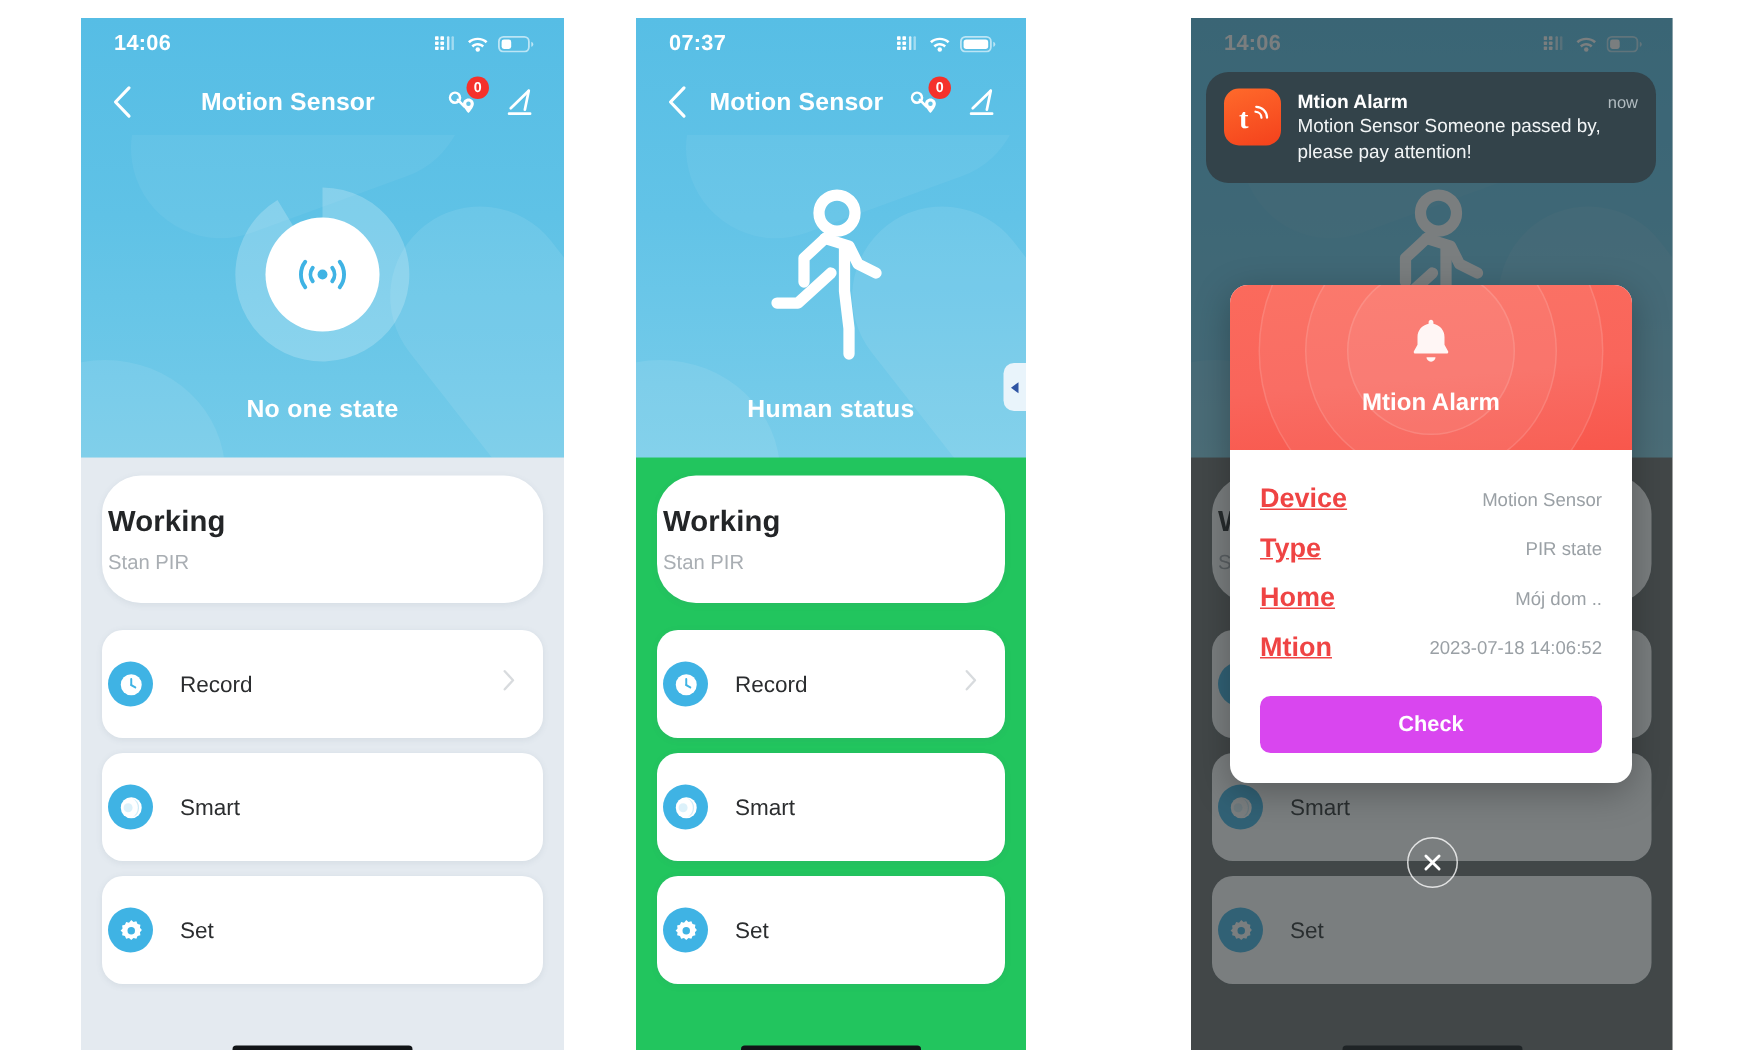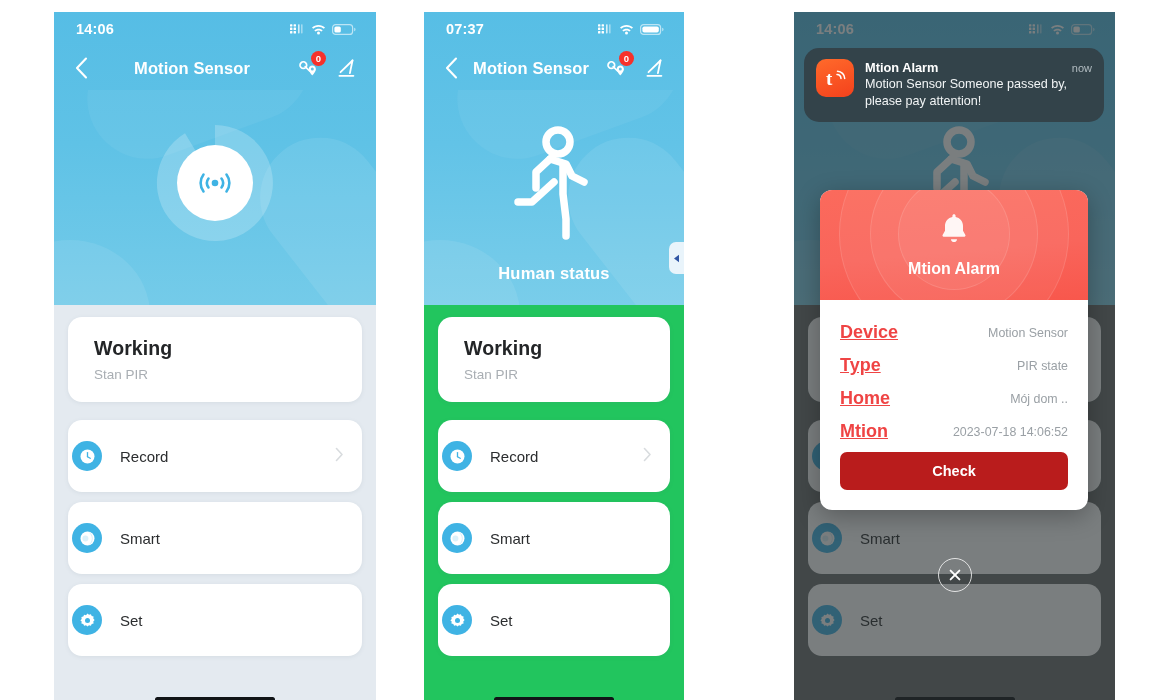--- a/index.html
+++ b/index.html
@@ -131,23 +131,24 @@
     padding: 0 14px;
     padding-top: 12px;
     background: transparent;
   }
   .card {
     background: #ffffff;
     border-radius: 14px;
     box-shadow: 0 1px 4px rgba(90,110,130,0.10);
   }
   .card-status {
-    padding: 20px 22px 20px 26px;
+    padding: 20px 22px 20px 4px;
     margin-bottom: 18px;
     min-height: 84px;
+    border-radius: 26px;
   }
   .card-status .t1 {
     font-size: 19.5px;
     font-weight: bold;
     color: #232527;
     letter-spacing: .1px;
     margin-bottom: 7px;
   }
   .card-status .t2 {
     font-size: 13.5px;
@@ -263,24 +264,24 @@
   .alarm-body { padding: 16px 20px 20px 20px; }
   .alarm-row {
     display: flex;
     align-items: center;
     justify-content: space-between;
     height: 33px;
   }
   .alarm-key { font-size: 18px; font-weight: bold; color: #ef4444; text-decoration: underline; }
   .alarm-val { font-size: 12.4px; color: #9aa0a5; }
   .alarm-btn {
-    margin-top: 4px;
+    margin-top: 16px;
     height: 38px;
     border-radius: 7px;
-    background: #b91c1c;
+    background: #d946ef;
     color: #fff;
     font-size: 14.5px;
     font-weight: bold;
     display: flex; align-items: center; justify-content: center;
     border: none;
     width: 100%;
     font-family: "Liberation Sans", sans-serif;
   }
   .close-btn {
     position: absolute;
@@ -373,20 +374,21 @@
             <circle cx="66" cy="66" r="38" fill="#ffffff"></circle>
             <g fill="none" stroke="#3fb3e4" stroke-width="2.6" stroke-linecap="round">
               <path d="M54.5 57.5a14 14 0 000 17"></path>
               <path d="M59.5 61.5a7.5 7.5 0 000 9"></path>
               <path d="M77.5 57.5a14 14 0 010 17"></path>
               <path d="M72.5 61.5a7.5 7.5 0 010 9"></path>
             </g>
             <circle cx="66" cy="66" r="3.3" fill="#3fb3e4"></circle>
           </svg>
         </div>
+        <div class="hero-label">No one state</div>
       </div>
     </div>
 
     <div class="body">
       <div class="card card-status">
         <div class="t1">Working</div>
         <div class="t2">Stan PIR</div>
       </div>
       <div class="card row">
         <span class="row-ic">

